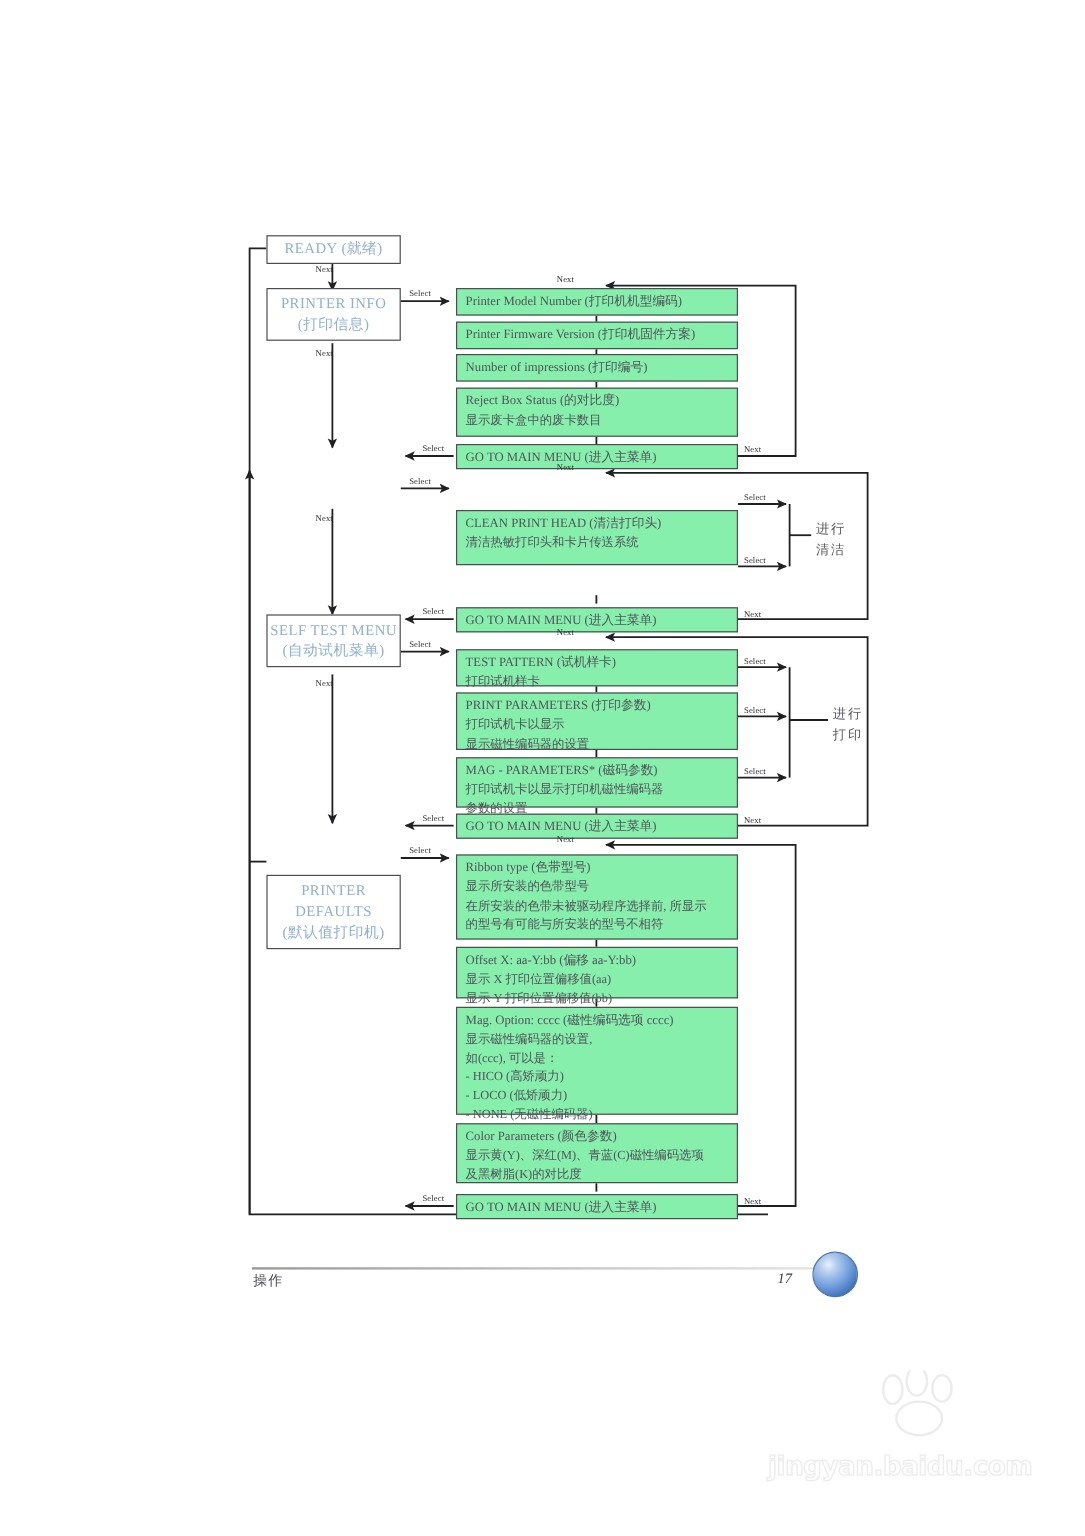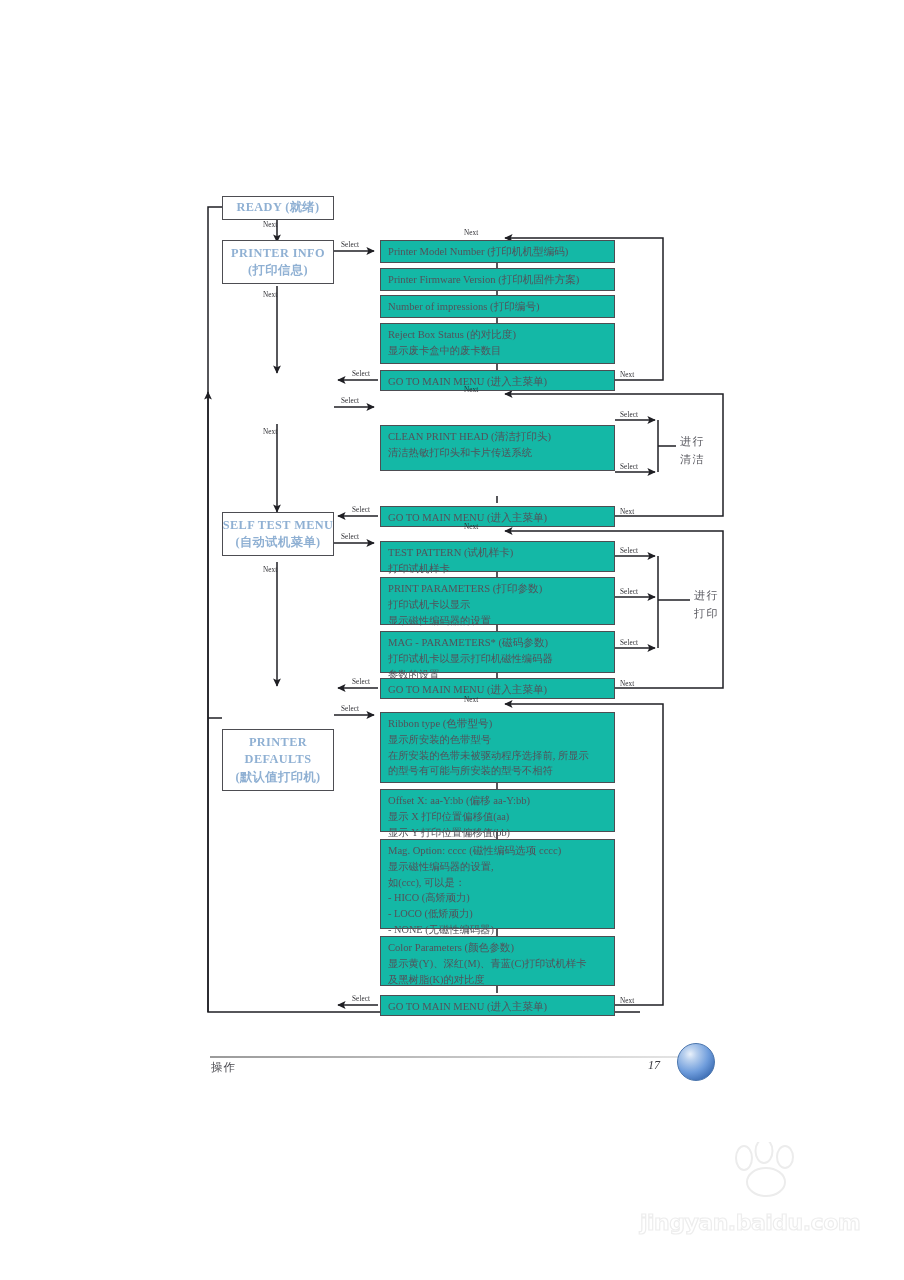--- a/index.html
+++ b/index.html
@@ -38,27 +38,27 @@
     text-align: center;
     font-size: 12.3px;
     line-height: 1.42;
     letter-spacing: 0.4px;
     display: flex;
     flex-direction: column;
     align-items: center;
     justify-content: center;
     padding: 2px 4px;
   }
-  .menu-box .ln { display: block; white-space: nowrap; font-weight: bold; }
+  .menu-box .ln { display: block; white-space: nowrap; }
   
   .item-box {
     position: absolute;
     box-sizing: border-box;
     border: 1.5px solid #4d4d52;
-    background: #14b8a6;
+    background: #86efac;
     color: #52525a;
     font-size: 10.6px;
     line-height: 1.52;
     padding: 3px 7px 3px 7px;
     text-align: left;
   }
   .item-box .ln { display: block; white-space: nowrap; }
   .item-box .ln.cn { font-size: 10.3px; }
   
   .edge-label {
@@ -315,21 +315,21 @@
   <div class="item-box" style="left:380px; top:839px; width:235px; height:90px;">
     <span class="ln">Mag. Option: cccc (磁性编码选项 cccc)</span>
     <span class="ln cn">显示磁性编码器的设置,</span>
     <span class="ln cn">如(ccc), 可以是：</span>
     <span class="ln cn">- HICO (高矫顽力)</span>
     <span class="ln cn">- LOCO (低矫顽力)</span>
     <span class="ln cn">- NONE (无磁性编码器)</span>
   </div>
   <div class="item-box" style="left:380px; top:936px; width:235px; height:50px;">
     <span class="ln">Color Parameters (颜色参数)</span>
-    <span class="ln cn">显示黄(Y)、深红(M)、青蓝(C)打印试机样卡</span>
+    <span class="ln cn">显示黄(Y)、深红(M)、青蓝(C)磁性编码选项</span>
     <span class="ln cn">及黑树脂(K)的对比度</span>
   </div>
   <div class="item-box" style="left:380px; top:995px; width:235px; height:21px;">
     <span class="ln">GO TO MAIN MENU (进入主菜单)</span>
   </div>
 
   <span class="edge-label" style="left:263px; top:221px;">Next</span>
   <span class="edge-label" style="left:263px; top:291px;">Next</span>
   <span class="edge-label" style="left:263px; top:428px;">Next</span>
   <span class="edge-label" style="left:263px; top:566px;">Next</span>

